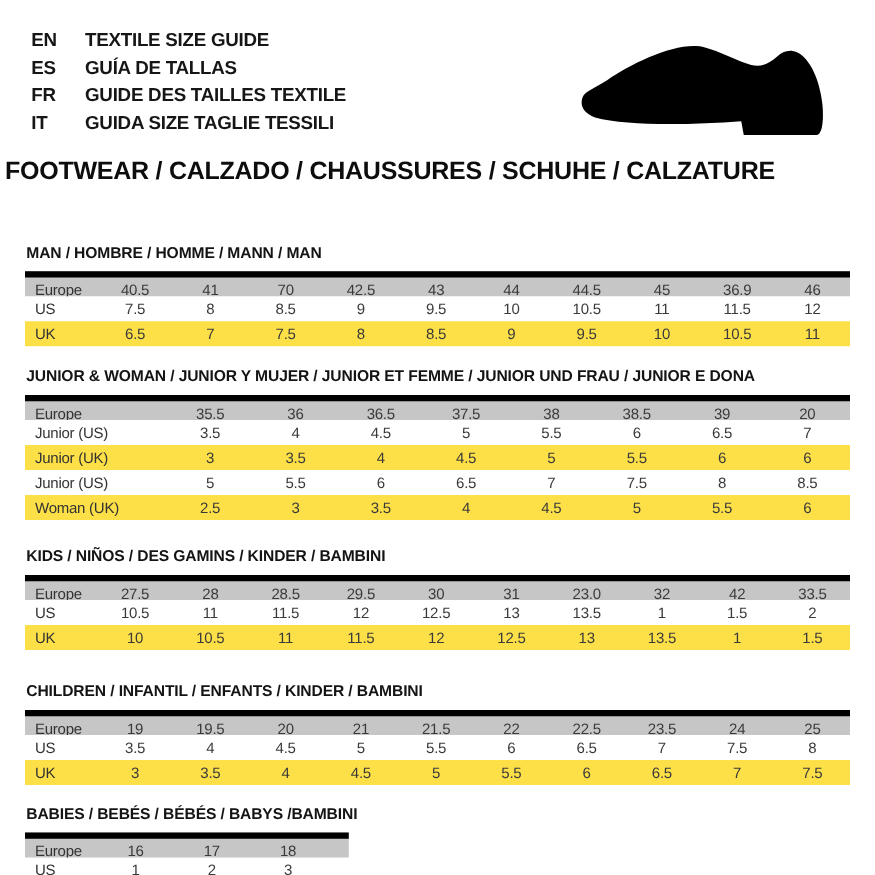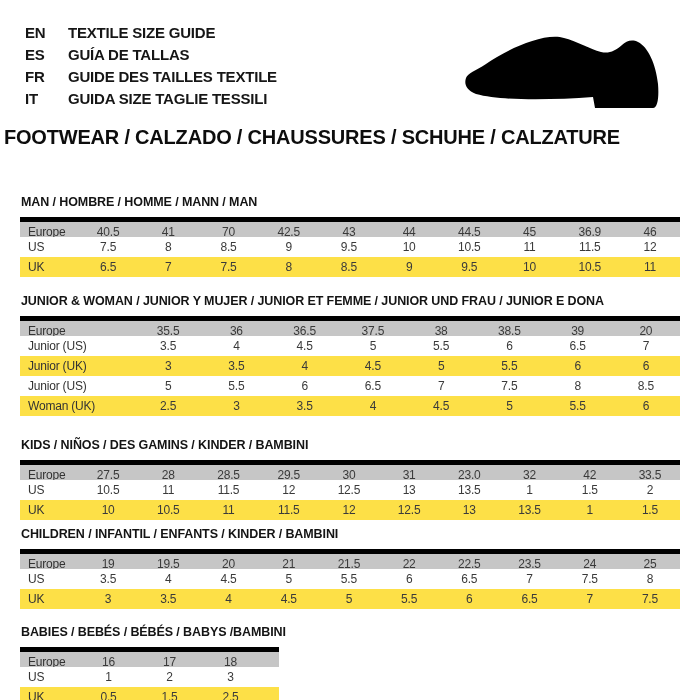--- a/index.html
+++ b/index.html
@@ -42,21 +42,21 @@
   .cell.val{flex:1;text-align:center;}
   
   .tbl.t1 .cell.label{width:106px;}
   
   .tbl.t4{width:259px;}
   .tbl.t4 .cell.val{flex:none;width:61px;}
   
   .section .tbl{margin-bottom:0;}
   .sec-0{margin-bottom:17px;}
   .sec-1{margin-bottom:22px;}
-  .sec-2{margin-bottom:7px;}
+  .sec-2{margin-bottom:26px;}
   .sec-3{margin-bottom:16px;}
 </style>
 </head>
 <body>
 
 <div class="page">
 
   <div class="lang-block">
     <div class="lang-row">
       <span class="lang-code">EN</span>

